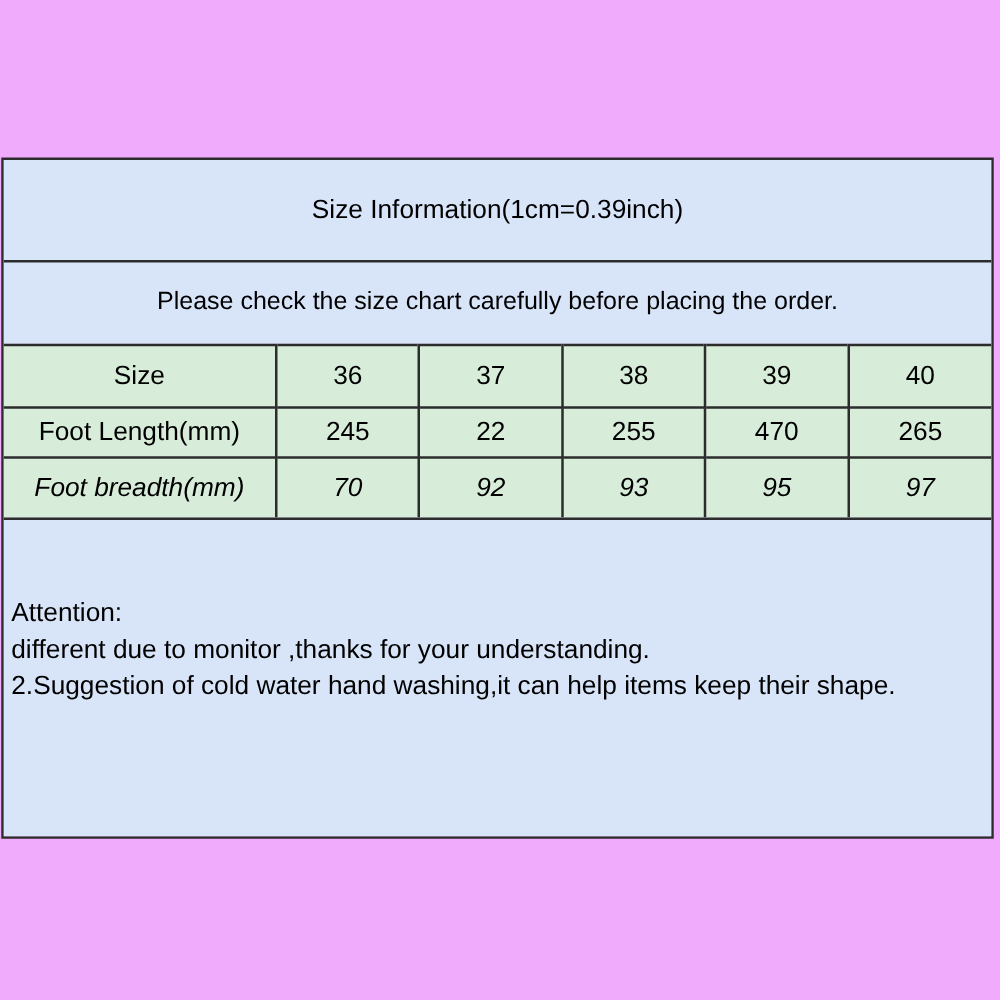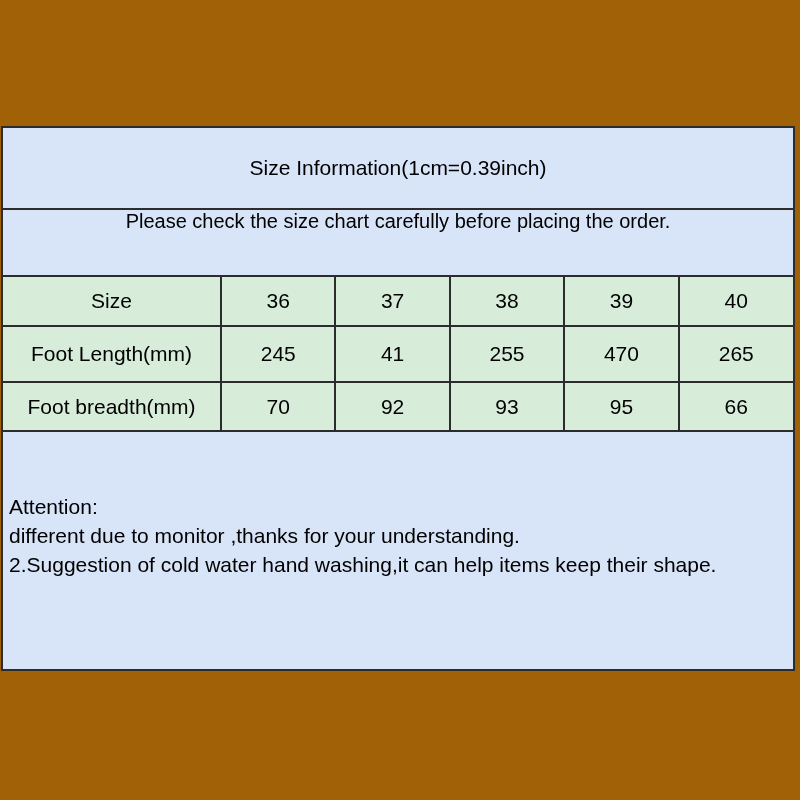--- a/index.html
+++ b/index.html
@@ -9,21 +9,21 @@
     height: 800px;
     background: #ffffff;
     font-family: "Liberation Sans", sans-serif;
     color: #000000;
     -webkit-font-smoothing: antialiased;
   }
   .canvas {
     position: relative;
     width: 800px;
     height: 800px;
-    background: #a16207;
+    background: #f0abfc;
     overflow: hidden;
   }
   .sheet {
     position: absolute;
     left: 1px;
     top: 126px;
     width: 794px;
     height: 545px;
     box-sizing: border-box;
     border: 2px solid #2c2c2c;
@@ -37,21 +37,21 @@
     display: flex;
     align-items: center;
     justify-content: center;
     font-size: 21px;
   }
   .notice-panel {
     height: 67px;
     flex: 0 0 auto;
     border-top: 2px solid #2c2c2c;
     display: flex;
-    align-items: flex-start;
+    align-items: center;
     justify-content: center;
     padding-bottom: 3px;
     box-sizing: border-box;
     font-size: 20px;
   }
   table.size-table {
     width: 100%;
     border-collapse: collapse;
     table-layout: fixed;
     flex: 0 0 auto;
@@ -63,22 +63,22 @@
     text-align: center;
     vertical-align: middle;
     font-size: 21px;
     padding: 0;
   }
   table.size-table td:first-child { border-left: none; }
   table.size-table td:last-child { border-right: none; }
   table.size-table tr:first-child td { border-top: none; margin-left: 17px; }
   table.size-table tr:last-child td { border-bottom: none; }
   table.size-table tr.r0 { height: 50px; }
-  table.size-table tr.r1 { height: 56px; }
-  table.size-table tr.r2 { height: 48px; }
+  table.size-table tr.r1 { height: 40px; }
+  table.size-table tr.r2 { height: 48px; font-style: italic; }
   .attention-panel {
     flex: 1 1 auto;
     border-top: 2px solid #2c2c2c;
     box-sizing: border-box;
     padding: 60px 4px 0 6px;
     font-size: 21px;
     line-height: 29px;
   }
   .attention-panel .line { white-space: nowrap; }
 </style>
@@ -110,32 +110,32 @@
           <td>Size</td>
           <td>36</td>
           <td>37</td>
           <td>38</td>
           <td>39</td>
           <td>40</td>
         </tr>
         <tr class="r1">
           <td>Foot Length(mm)</td>
           <td>245</td>
-          <td>41</td>
+          <td>22</td>
           <td>255</td>
           <td>470</td>
           <td>265</td>
         </tr>
         <tr class="r2">
           <td>Foot breadth(mm)</td>
           <td>70</td>
           <td>92</td>
           <td>93</td>
           <td>95</td>
-          <td>66</td>
+          <td>97</td>
         </tr>
       </tbody>
     </table>
 
     <div class="attention-panel panel-blue">
       <div class="line">Attention:</div>
       <div class="line">different due to monitor ,thanks for your understanding.</div>
       <div class="line">2.Suggestion of cold water hand washing,it can help items keep their shape.</div>
     </div>
 

